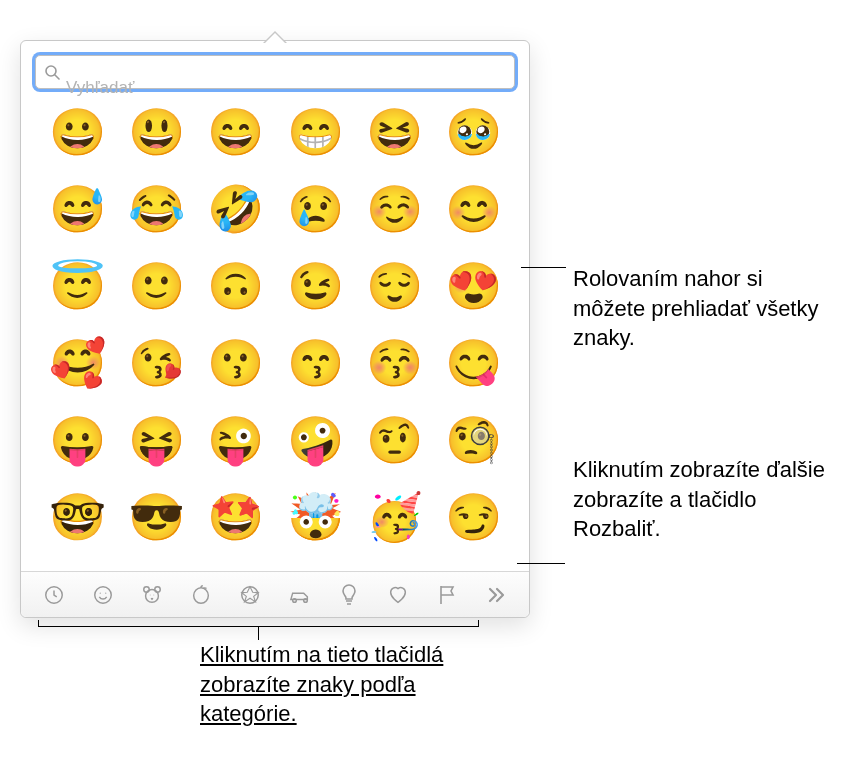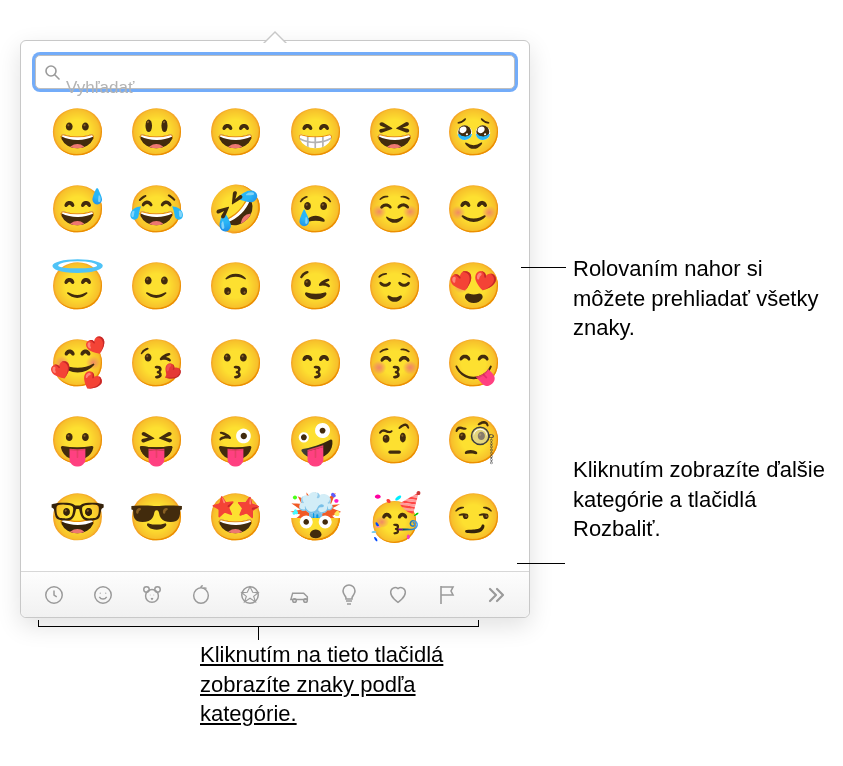--- a/index.html
+++ b/index.html
@@ -108,21 +108,21 @@
   .tab svg { stroke: #9a9a9a; fill: none; stroke-width: 1.6; }
   .tab.more svg { stroke-width: 2.2; }
 
   
   .callout {
     position: absolute;
     font-size: 22px;
     line-height: 1.35;
     color: #000;
   }
-  .c1 { left: 573px; top: 254px; width: 250px; }
+  .c1 { left: 573px; top: 264px; width: 250px; }
   .c2 { left: 573px; top: 455px; width: 260px; }
   .c3 { left: 200px; top: 640px; width: 280px; text-decoration: underline; }
 
   .lead {
     position: absolute;
     background: #000;
   }
   
   .l1 { left: 521px; top: 267px; width: 45px; height: 1px; }
   
@@ -260,14 +260,14 @@
 </div>
 
 <div class="lead l1"></div>
 <div class="lead l2"></div>
 <div class="lead br-h"></div>
 <div class="lead br-l"></div>
 <div class="lead br-r"></div>
 <div class="lead br-d"></div>
 
 <div class="callout c1">Rolovaním nahor si môžete prehliadať všetky znaky.</div>
-<div class="callout c2">Kliknutím zobrazíte ďalšie kategórie a tlačidlá Rozbaliť.</div>
+<div class="callout c2">Kliknutím zobrazíte ďalšie zobrazíte a tlačidlo Rozbaliť.</div>
 <div class="callout c3">Kliknutím na tieto tlačidlá zobrazíte znaky podľa kategórie.</div>
 
 </body></html>

